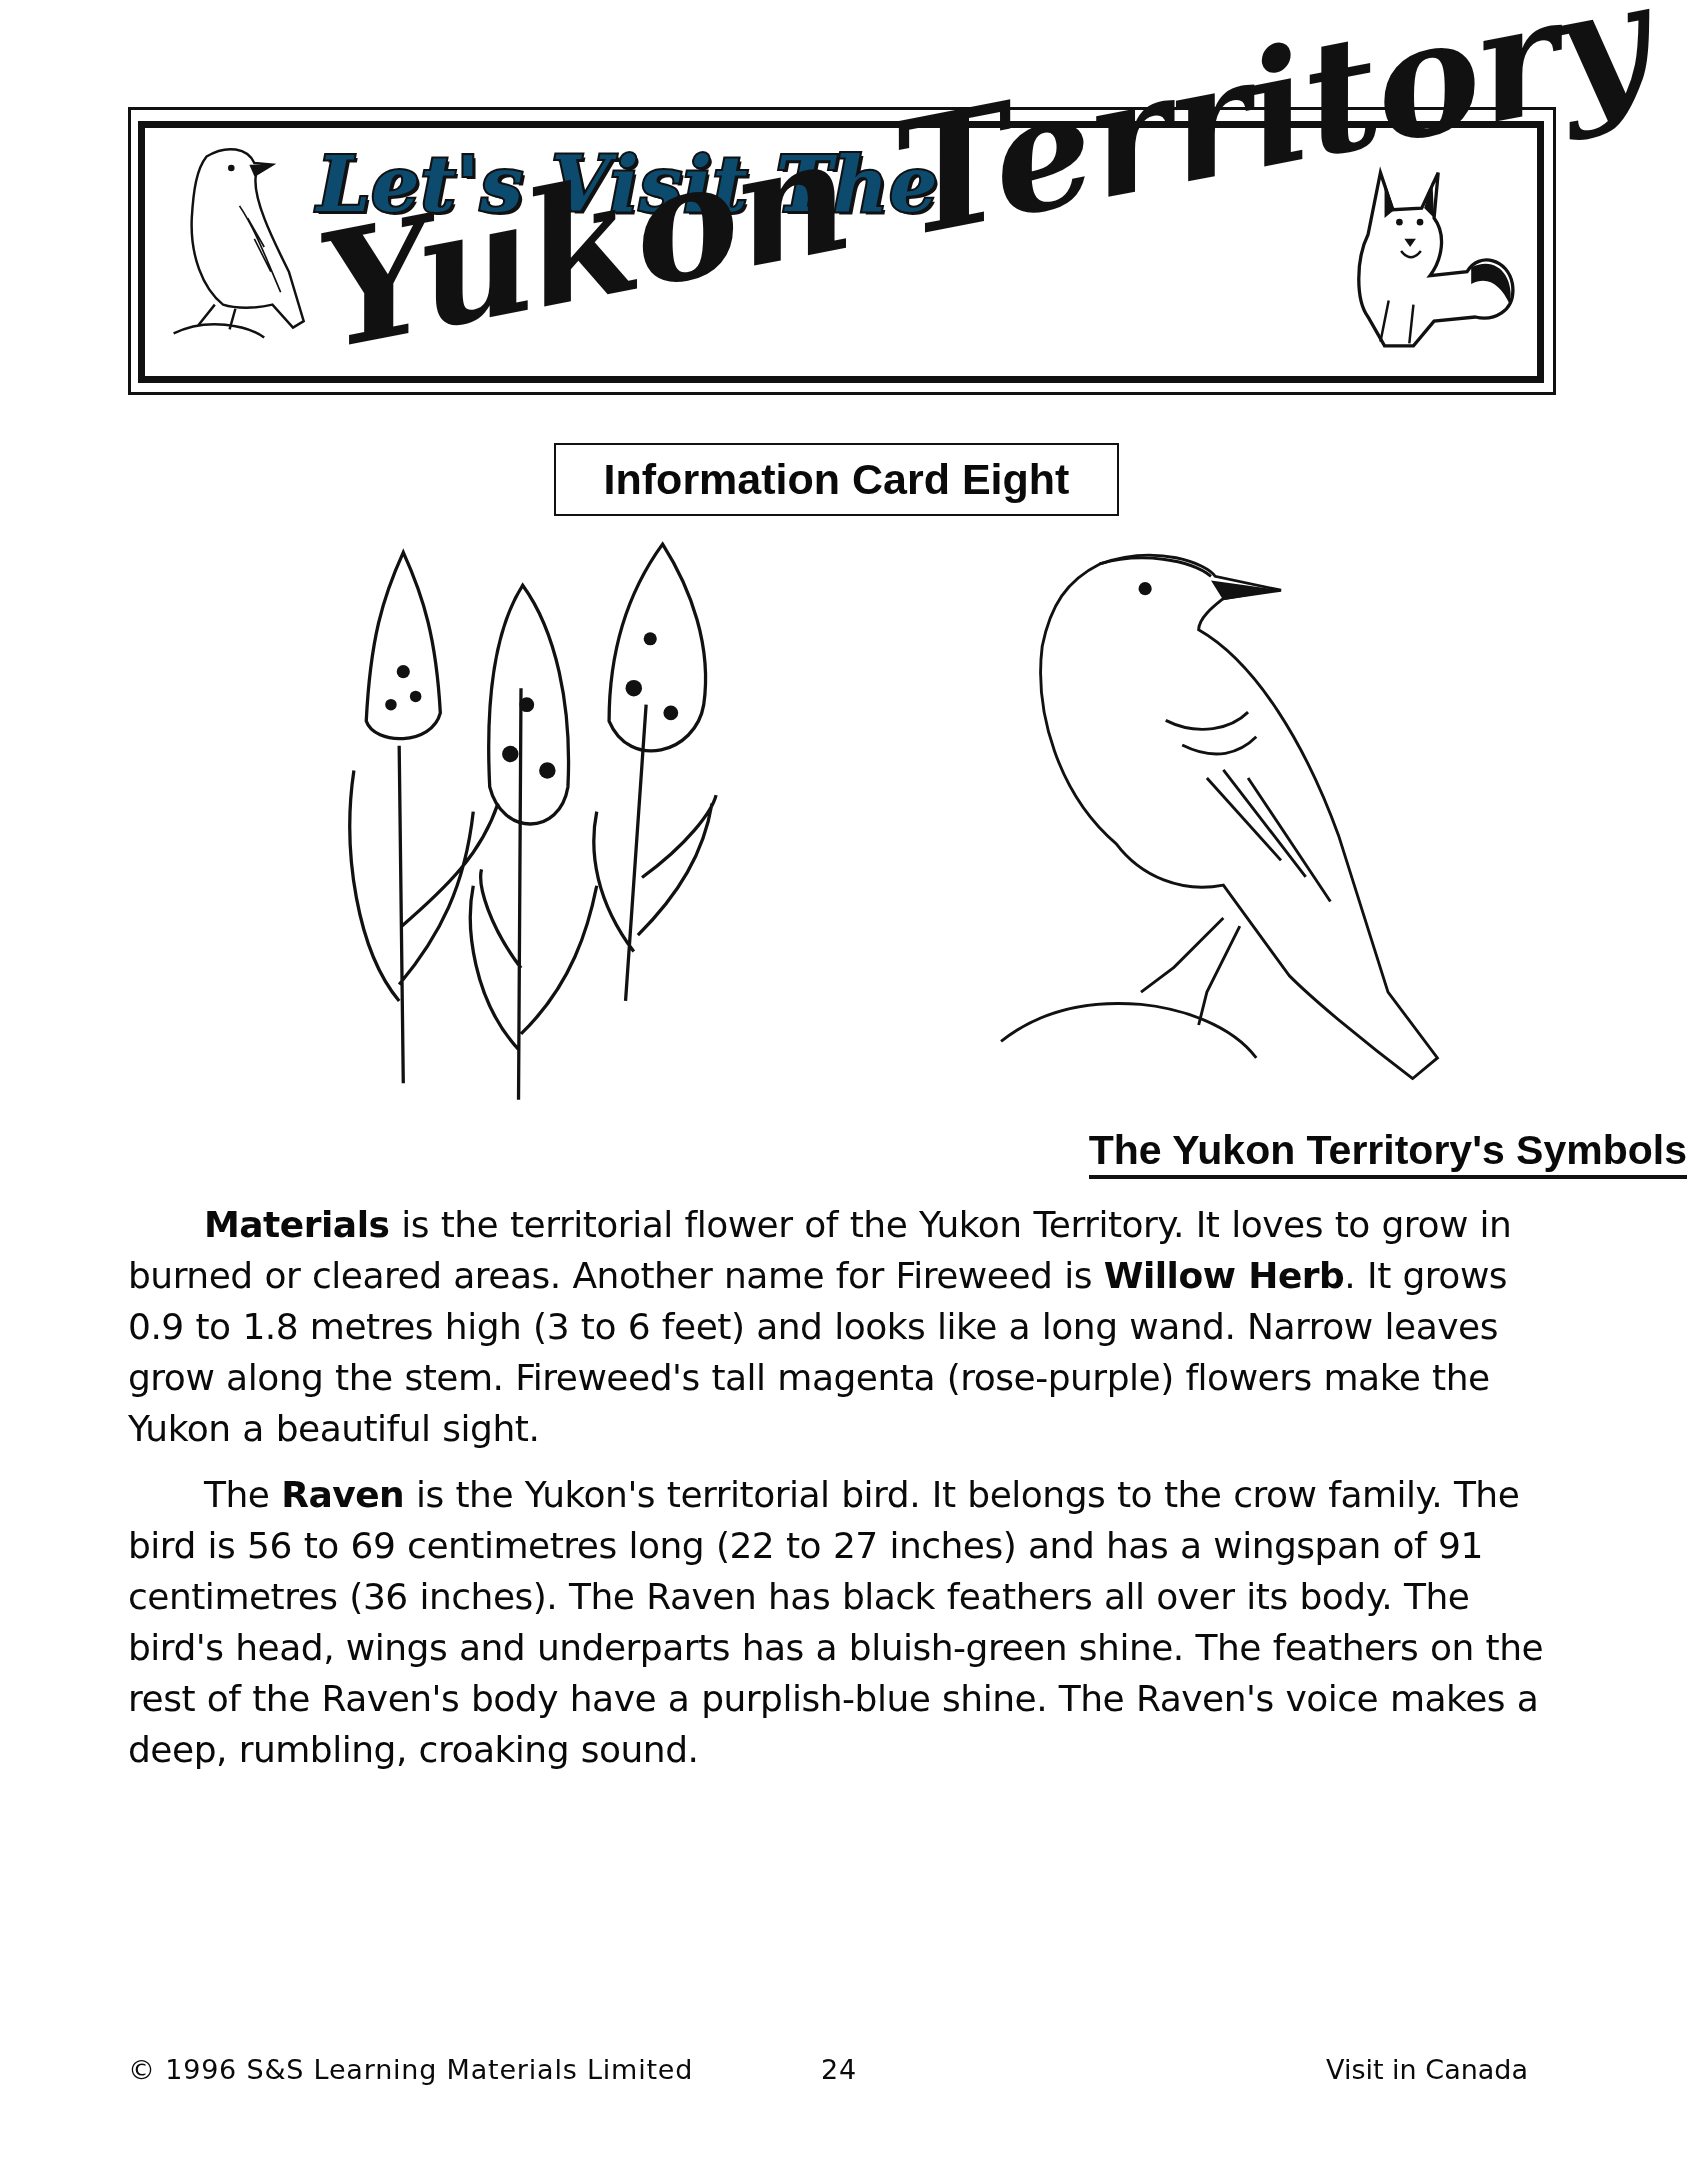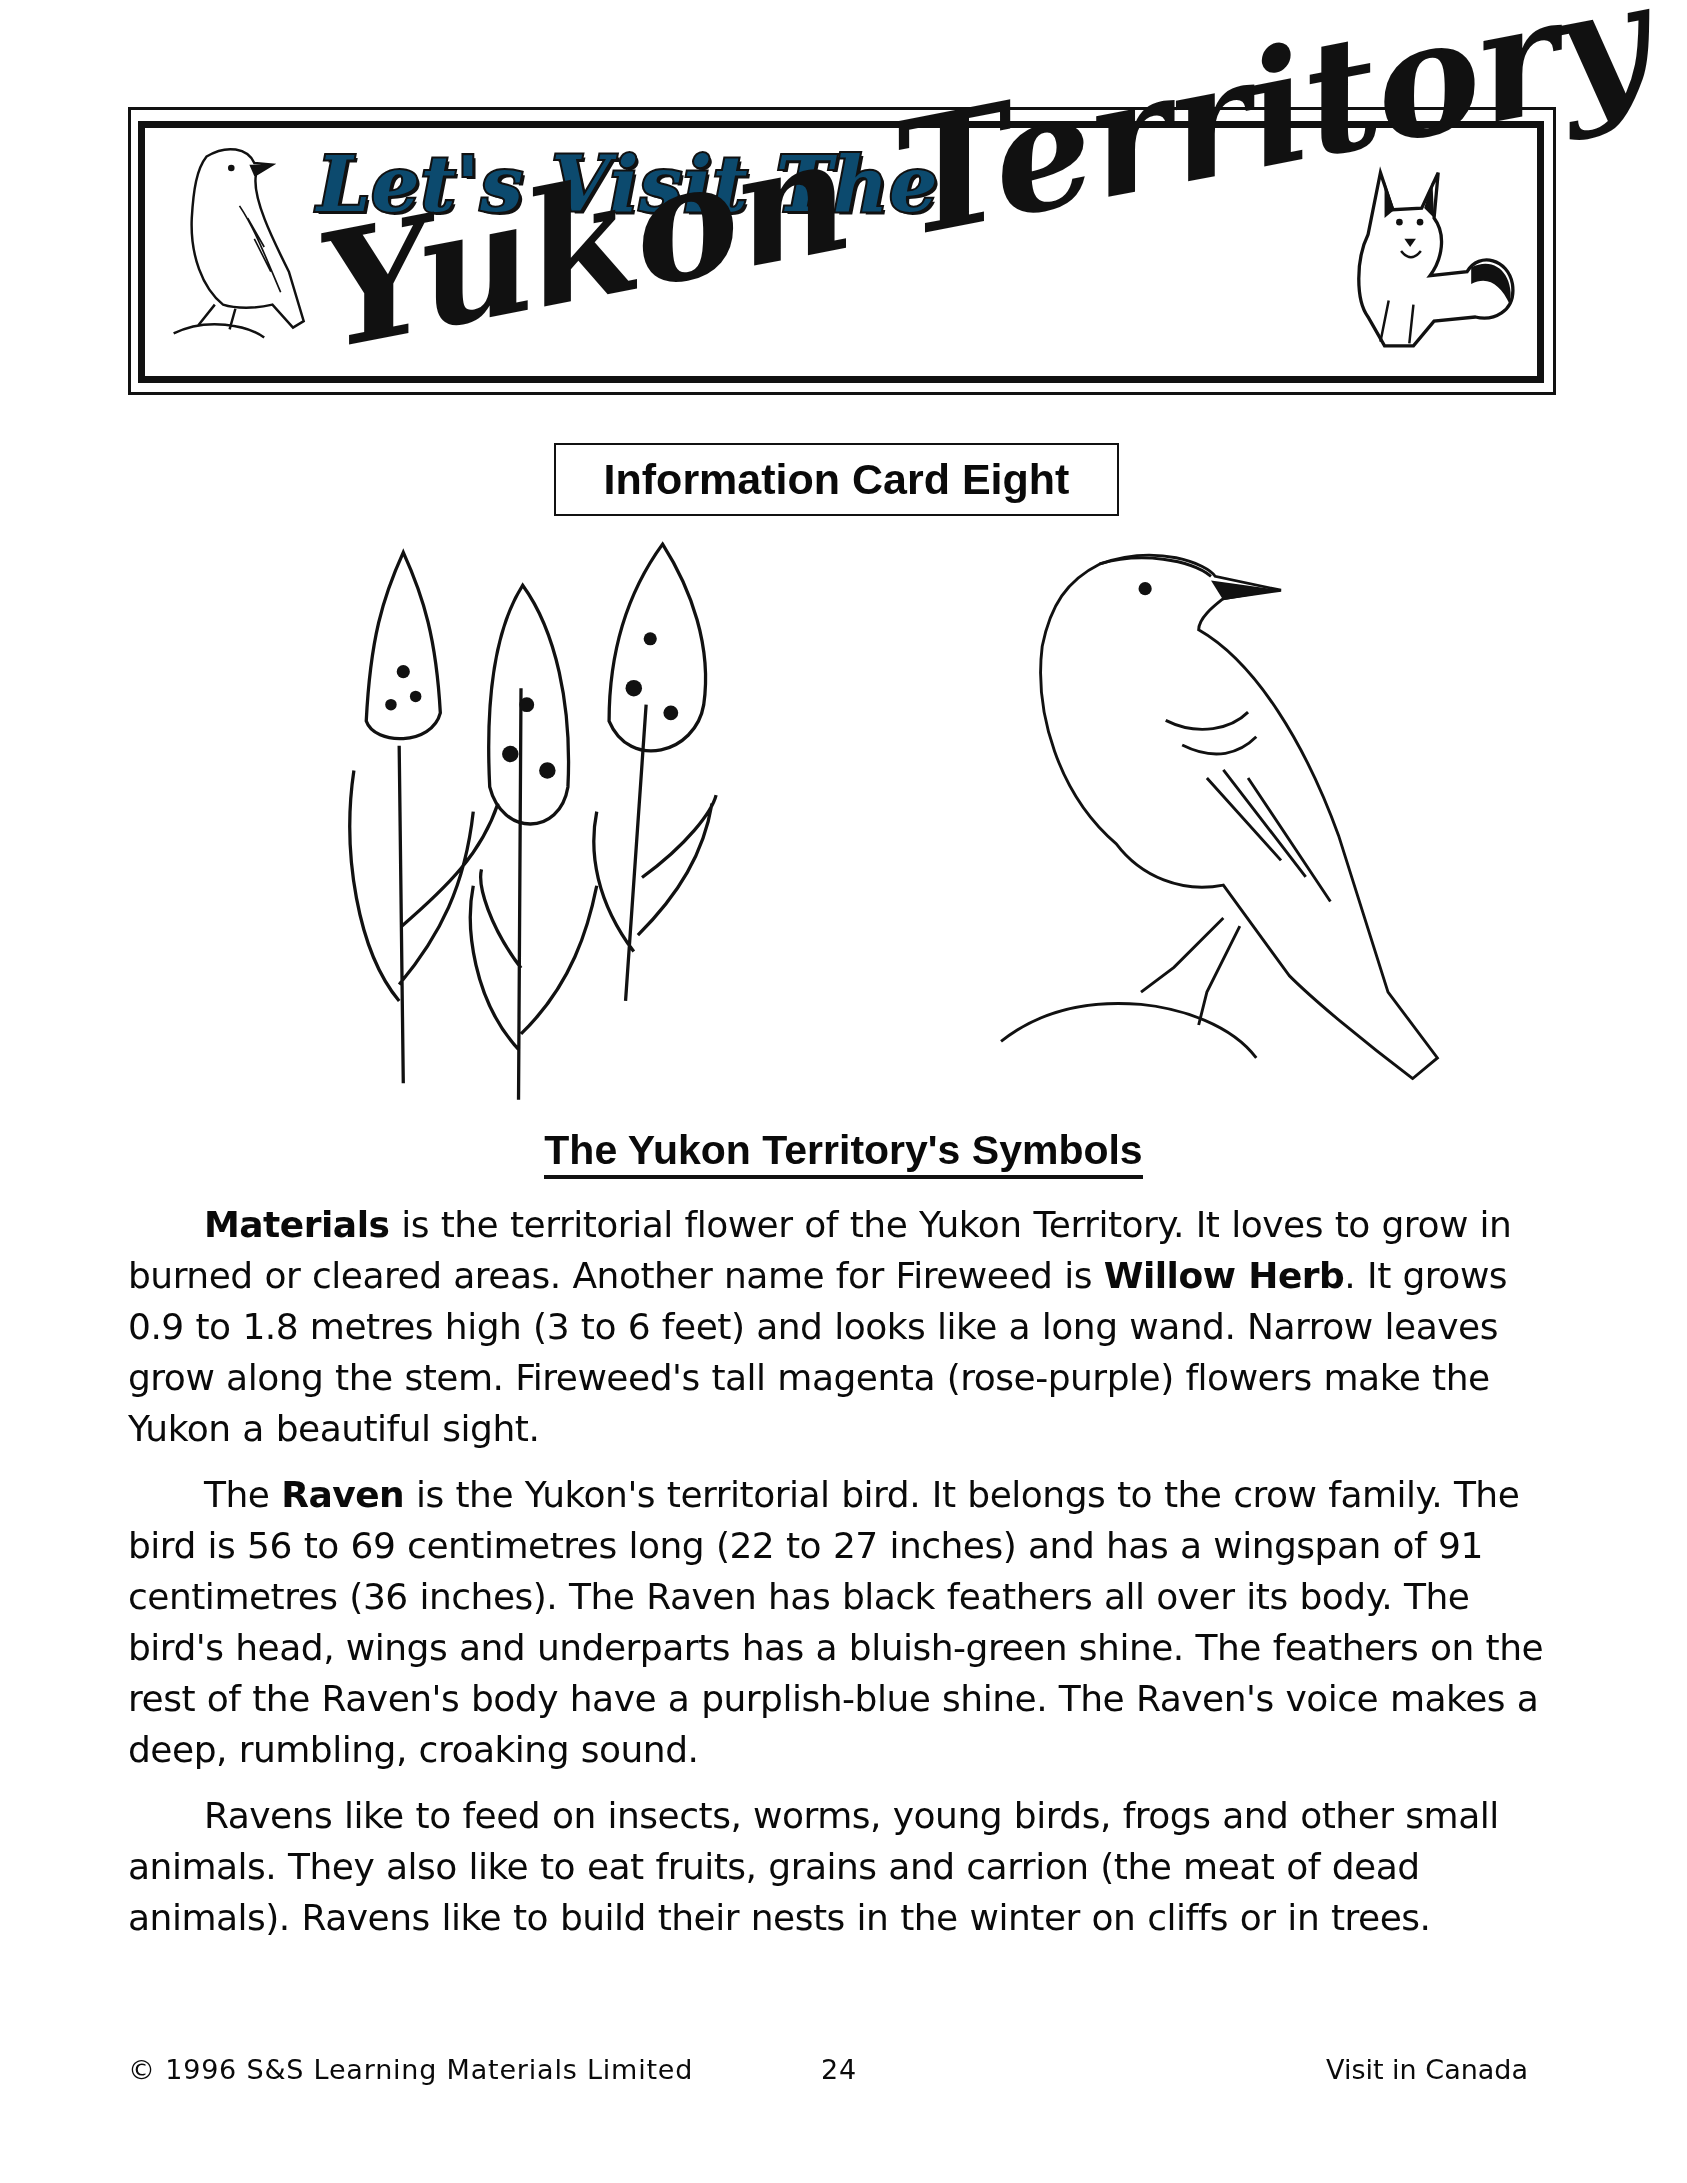--- a/index.html
+++ b/index.html
@@ -26,21 +26,21 @@
   .card-label { position: absolute; left: 554px; top: 443px; width: 565px; height: 73px;
                 border: 2.5px solid #111; box-sizing: border-box; display: flex;
                 align-items: center; justify-content: center; font-size: 43px; font-weight: bold;
                 font-family: "Liberation Sans", sans-serif; letter-spacing: 0px; }
 
   
   .fireweed { position: absolute; left: 325px; top: 540px; width: 420px; height: 568px; }
   .raven { position: absolute; left: 976px; top: 531px; width: 470px; height: 564px; }
 
   
-  .section-heading { position: absolute; left: 0; width: 1687px; top: 1127px; text-align: center;
+  .section-heading { position: absolute; left: 0; width: 1687px; top: 1127px; text-align: right;
                      font-family: "Liberation Sans", sans-serif; font-weight: bold; font-size: 41px; }
   .section-heading span { border-bottom: 4.1px solid #111; padding-bottom: 1.6px; }
 
   
   .body-text { position: absolute; left: 128px; width: 1442px; top: 1199px;
                font-family: "DejaVu Sans", sans-serif; font-size: 36px; line-height: 51px;
                letter-spacing: -0.5px; word-spacing: 0.8px; }
   .para { margin: 0 0 15px 0; text-indent: 76px; }
   .para b { font-weight: bold; }
 
@@ -118,19 +118,18 @@
   <circle cx="205" cy="70" r="8" fill="#111"></circle>
 </svg>
 
 <div class="section-heading">
   <span>The Yukon Territory's Symbols</span>
 </div>
 
 <div class="body-text">
   <p class="para"><b>Materials</b><span> is the territorial flower of the Yukon Territory. It loves to grow in burned or cleared areas. Another name for Fireweed is </span><b>Willow Herb</b><span>. It grows 0.9 to 1.8 metres high (3 to 6 feet) and looks like a long wand. Narrow leaves grow along the stem. Fireweed's tall magenta (rose-purple) flowers make the Yukon a beautiful sight.</span></p>
   <p class="para"><span>The </span><b>Raven</b><span> is the Yukon's territorial bird. It belongs to the crow family. The bird is 56 to 69 centimetres long (22 to 27 inches) and has a wingspan of 91 centimetres (36 inches). The Raven has black feathers all over its body. The bird's head, wings and underparts has a bluish-green shine. The feathers on the rest of the Raven's body have a purplish-blue shine. The Raven's voice makes a deep, rumbling, croaking sound.</span></p>
-  <p class="para"><span>Ravens like to feed on insects, worms, young birds, frogs and other small animals. They also like to eat fruits, grains and carrion (the meat of dead animals). Ravens like to build their nests in the winter on cliffs or in trees.</span></p>
 </div>
 
 <div class="footer footer-copy">© 1996 S&amp;S Learning Materials Limited</div>
 <div class="footer footer-page">24</div>
 <div class="footer footer-made">Visit in Canada</div>
 
 
 </body></html>

